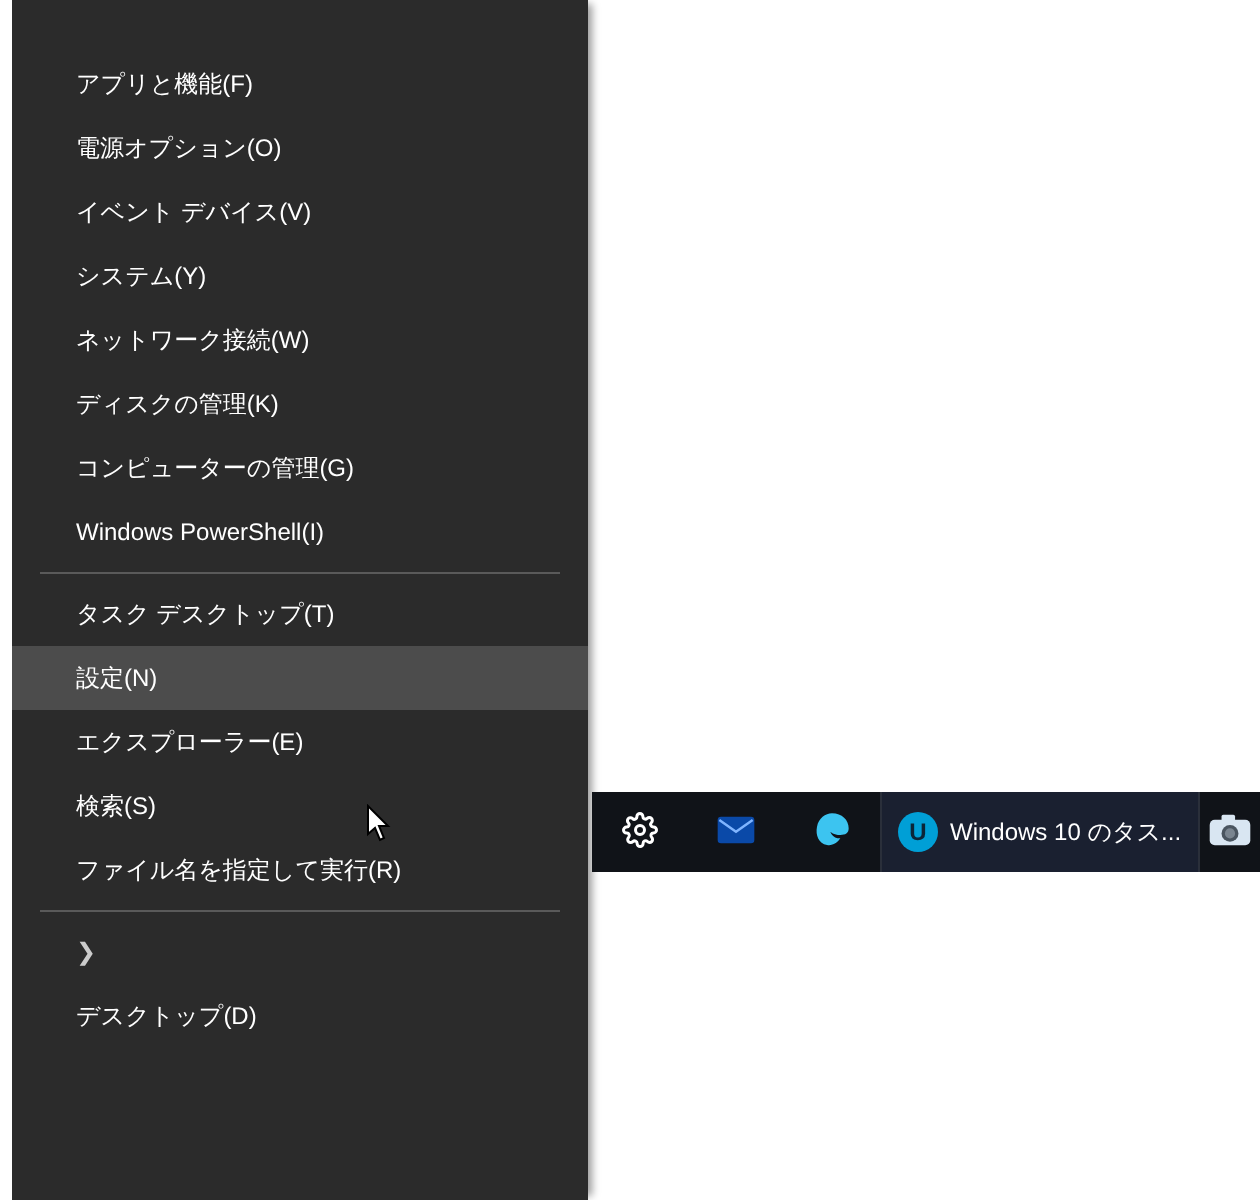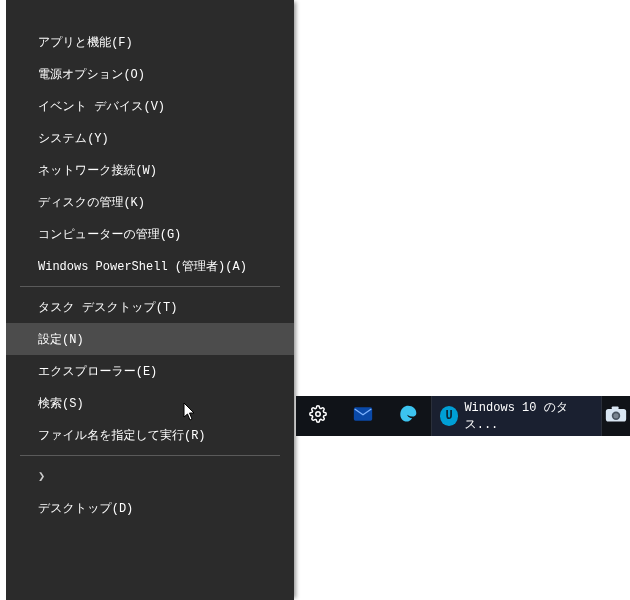--- a/index.html
+++ b/index.html
@@ -1,17 +1,17 @@
 <!DOCTYPE html>
 <html><head>
 <meta charset="utf-8">
 <style>
   * { margin: 0; padding: 0; box-sizing: border-box; }
   html, body { width: 630px; height: 600px; overflow: hidden; font-family: "Segoe UI", "Yu Gothic UI", Meiryo, sans-serif; background: #ffffff; }
-  .desktop { position: relative; width: 630px; height: 436px; background: #ffffff; font-family: Liberation Mono, monospace; }
+  .desktop { position: relative; width: 630px; height: 436px; background: #ffffff; }
   .context-menu {
     position: absolute;
     left: 6px;
     top: 0;
     width: 288px;
     height: 600px;
     background: #2b2b2b;
     color: #ffffff;
     font-size: 12px;
     padding-top: 26px;
@@ -98,21 +98,21 @@
       <div class="menu-item">
         <span>ネットワーク接続(W)</span>
       </div>
       <div class="menu-item">
         <span>ディスクの管理(K)</span>
       </div>
       <div class="menu-item">
         <span>コンピューターの管理(G)</span>
       </div>
       <div class="menu-item">
-        <span>Windows PowerShell (管理者)(A)</span>
+        <span>Windows PowerShell(I)</span>
       </div>
       <div class="menu-sep"></div>
       <div class="menu-item">
         <span>タスク デスクトップ(T)</span>
       </div>
       <div class="menu-item hovered">
         <span>設定(N)</span>
       </div>
       <div class="menu-item">
         <span>エクスプローラー(E)</span>

